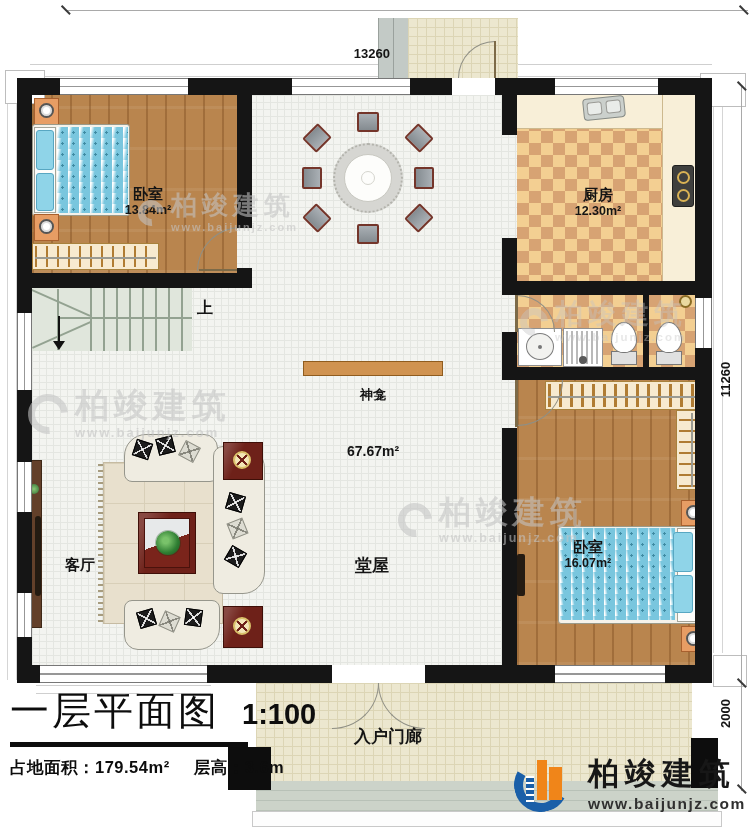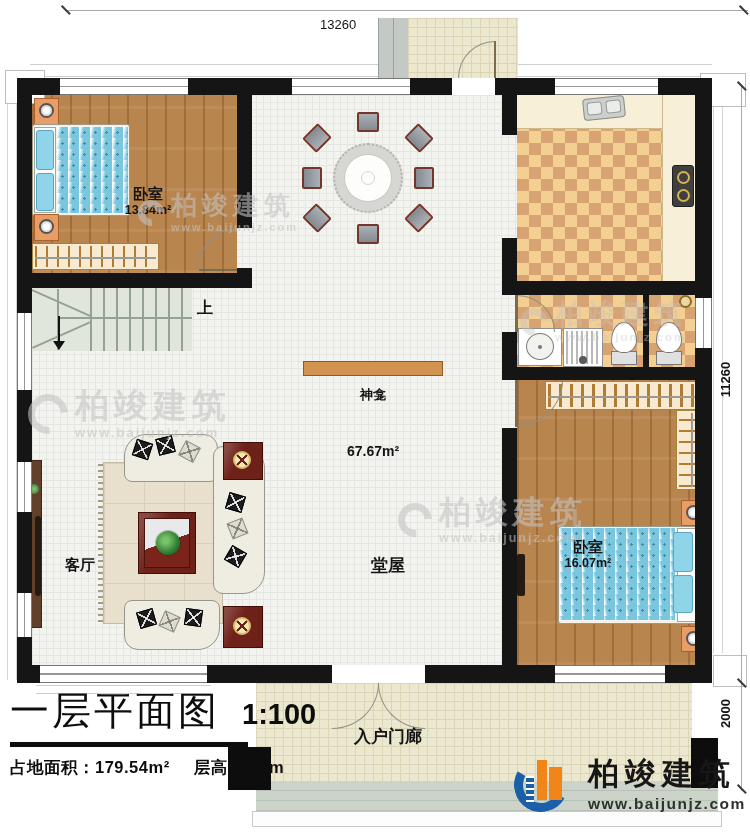--- a/index.html
+++ b/index.html
@@ -60,21 +60,21 @@
   .wardrobe{position:absolute;background:#f7ead0;border:1.5px solid #a8813c;z-index:2;}
   .hang-v{position:absolute;inset:2px;background-image:repeating-linear-gradient(90deg,#b07c33 0 2.5px,transparent 2.5px 11px);}
   .hang-h{position:absolute;inset:2px;background-image:repeating-linear-gradient(0deg,#b07c33 0 2.5px,transparent 2.5px 11px);}
   .rod-h{position:absolute;left:2px;right:2px;top:50%;height:2px;background:#9a9a92;}
   .rod-v{position:absolute;top:2px;bottom:2px;left:50%;width:2px;background:#9a9a92;}
   .tvbar{position:absolute;background:#241b12;border-radius:2px;z-index:3;}
   .chair{position:absolute;width:22px;height:20px;background:linear-gradient(#aab0b5,#848b90);
     border:2px solid #74352a;border-radius:2px;z-index:2;}
   .dimline{position:absolute;background:#a9a9a9;z-index:3;}
   .tick{position:absolute;width:12px;height:1.5px;background:#3a3a3a;transform:rotate(45deg);z-index:3;}
-  .dimlabel{position:absolute;color:#141414;font-weight:normal;font-size:13px;text-align:left;z-index:3;}
+  .dimlabel{position:absolute;color:#141414;font-weight:bold;font-size:13px;text-align:right;z-index:3;margin-top:29px;}
   .platform{position:absolute;background:#fff;border:1px solid #bdbdbd;z-index:2;}
   .sill{position:absolute;border-top:1px solid #cfcfcf;border-bottom:1px solid #cfcfcf;z-index:2;}
   .sill-v{position:absolute;border-left:1px solid #d5d5d5;border-right:1px solid #d5d5d5;z-index:2;}
   .wm{position:absolute;display:flex;align-items:center;gap:7px;color:#c4c4c4;opacity:.58;z-index:9;pointer-events:none;}
   .wm-mark{border:7px solid currentColor;border-right-color:transparent;border-radius:50%;transform:rotate(40deg);}
   .wm-name{font-weight:bold;letter-spacing:5px;line-height:1;}
   .wm-url{font-weight:bold;letter-spacing:2px;line-height:1;margin-top:4px;}
   .stairline{position:absolute;background:#93a291;z-index:2;}
   #titleblock{position:absolute;left:10px;top:684px;z-index:10;color:#0d0d0d;}
   .tb-row{display:flex;align-items:baseline;gap:22px;}
@@ -283,26 +283,30 @@
 
   <div class="furn" style="left:303px;top:361px;width:140px;height:15px;background:#d09350;border:1px solid #8f5c1e;"></div>
 
   <div class="col" style="left:228px;top:747px;width:43px;height:43px;"></div>
   <div class="col" style="left:691px;top:738px;width:27px;height:50px;"></div>
 
   <div class="label" style="left:98px;top:185px;width:100px;">
     <div class="rname">卧室</div>
     <div class="rarea">13.84m²</div>
   </div>
+  <div class="label" style="left:552px;top:186px;width:92px;">
+    <div class="rname">厨房</div>
+    <div class="rarea">12.30m²</div>
+  </div>
   <div class="label" style="left:538px;top:538px;width:100px;">
     <div class="rname">卧室</div>
     <div class="rarea">16.07m²</div>
   </div>
   <div class="label rname" style="left:52px;top:556px;width:56px;">客厅</div>
-  <div class="label" style="left:348px;top:556px;width:80px;font-size:17px;">堂屋</div>
+  <div class="label" style="left:332px;top:556px;width:80px;font-size:17px;">堂屋</div>
   <div class="label" style="left:330px;top:443px;width:86px;font-size:14px;">67.67m²</div>
   <div class="label" style="left:346px;top:387px;width:54px;font-size:13px;">神龛</div>
   <div class="label" style="left:192px;top:299px;width:26px;font-size:16px;">上</div>
   <div class="label" style="left:328px;top:727px;width:120px;font-size:17px;">入户门廊</div>
 
   <div class="dimline" style="left:65px;top:10px;width:683px;height:1px;"></div>
   <div class="tick" style="left:60px;top:9px;"></div>
   <div class="tick" style="left:738px;top:9px;"></div>
   <div class="dimlabel" style="left:320px;top:17px;width:70px;">13260</div>
   <div class="dimline" style="left:741px;top:86px;width:1px;height:705px;"></div>

